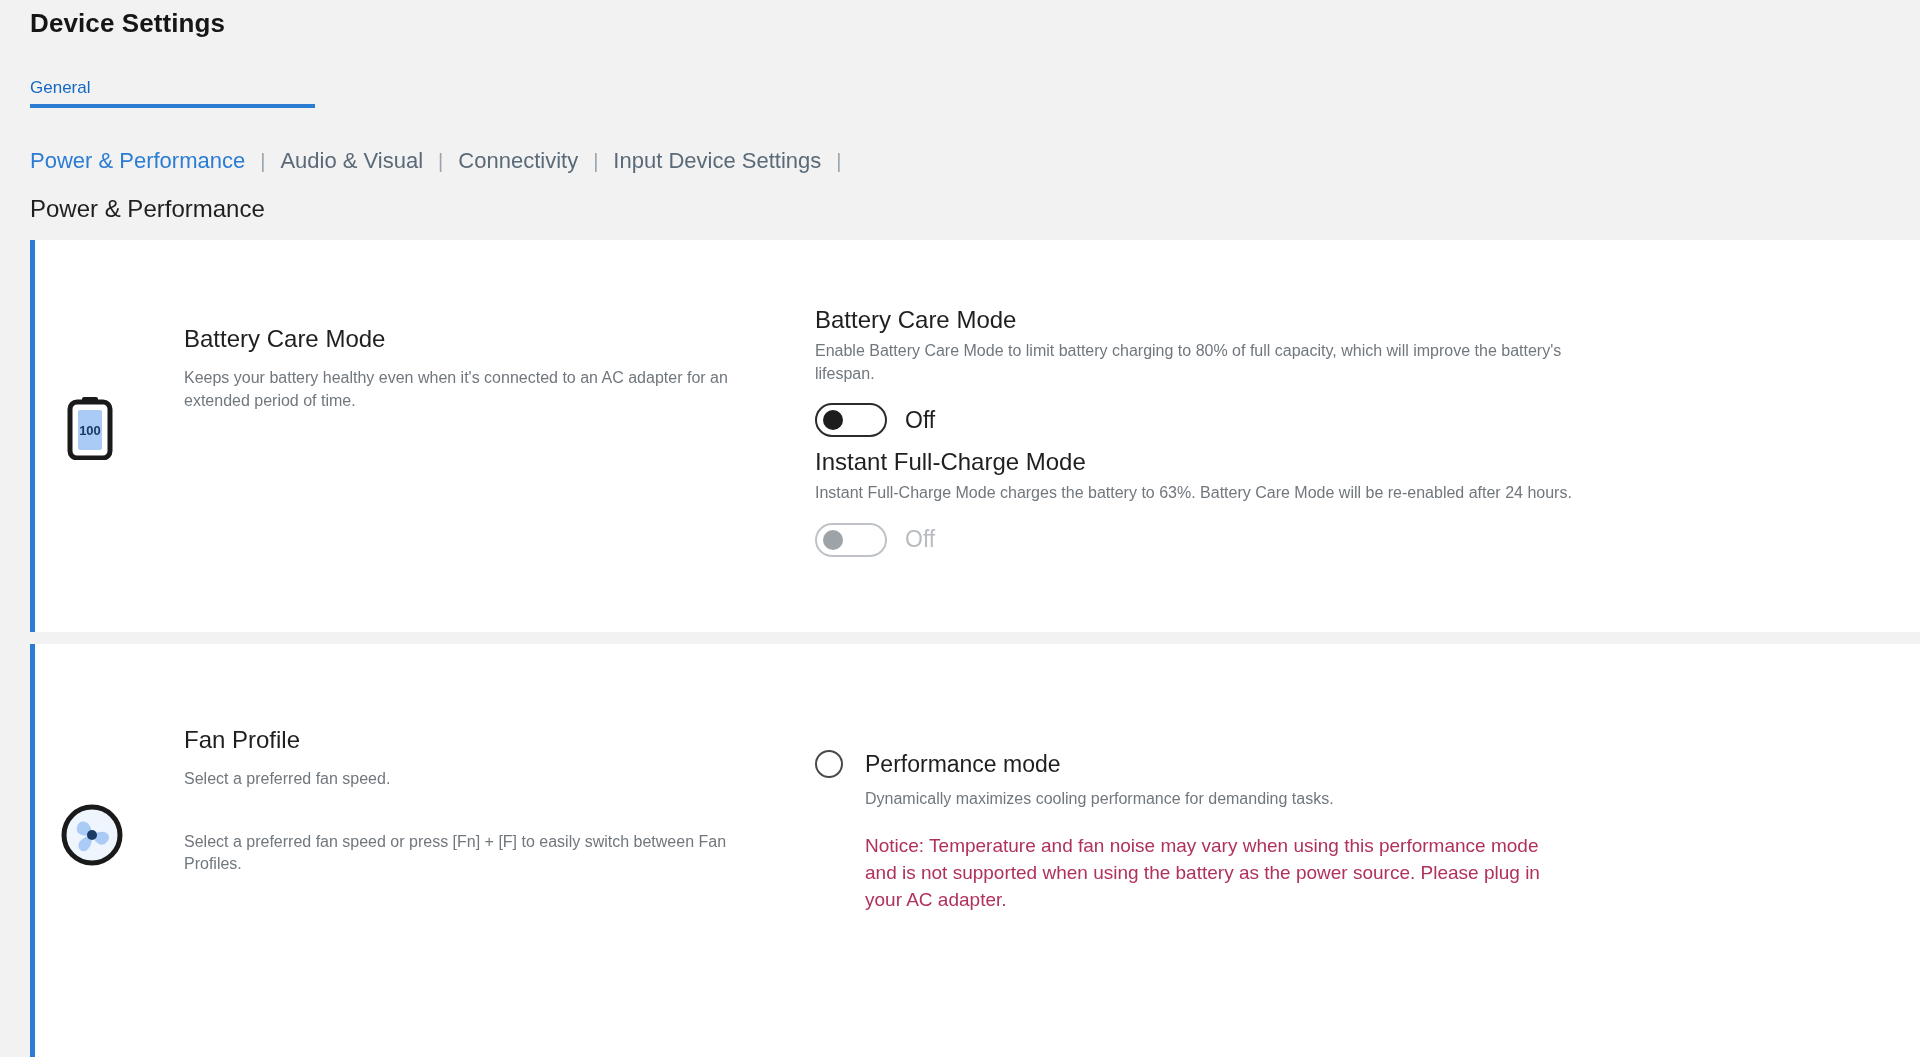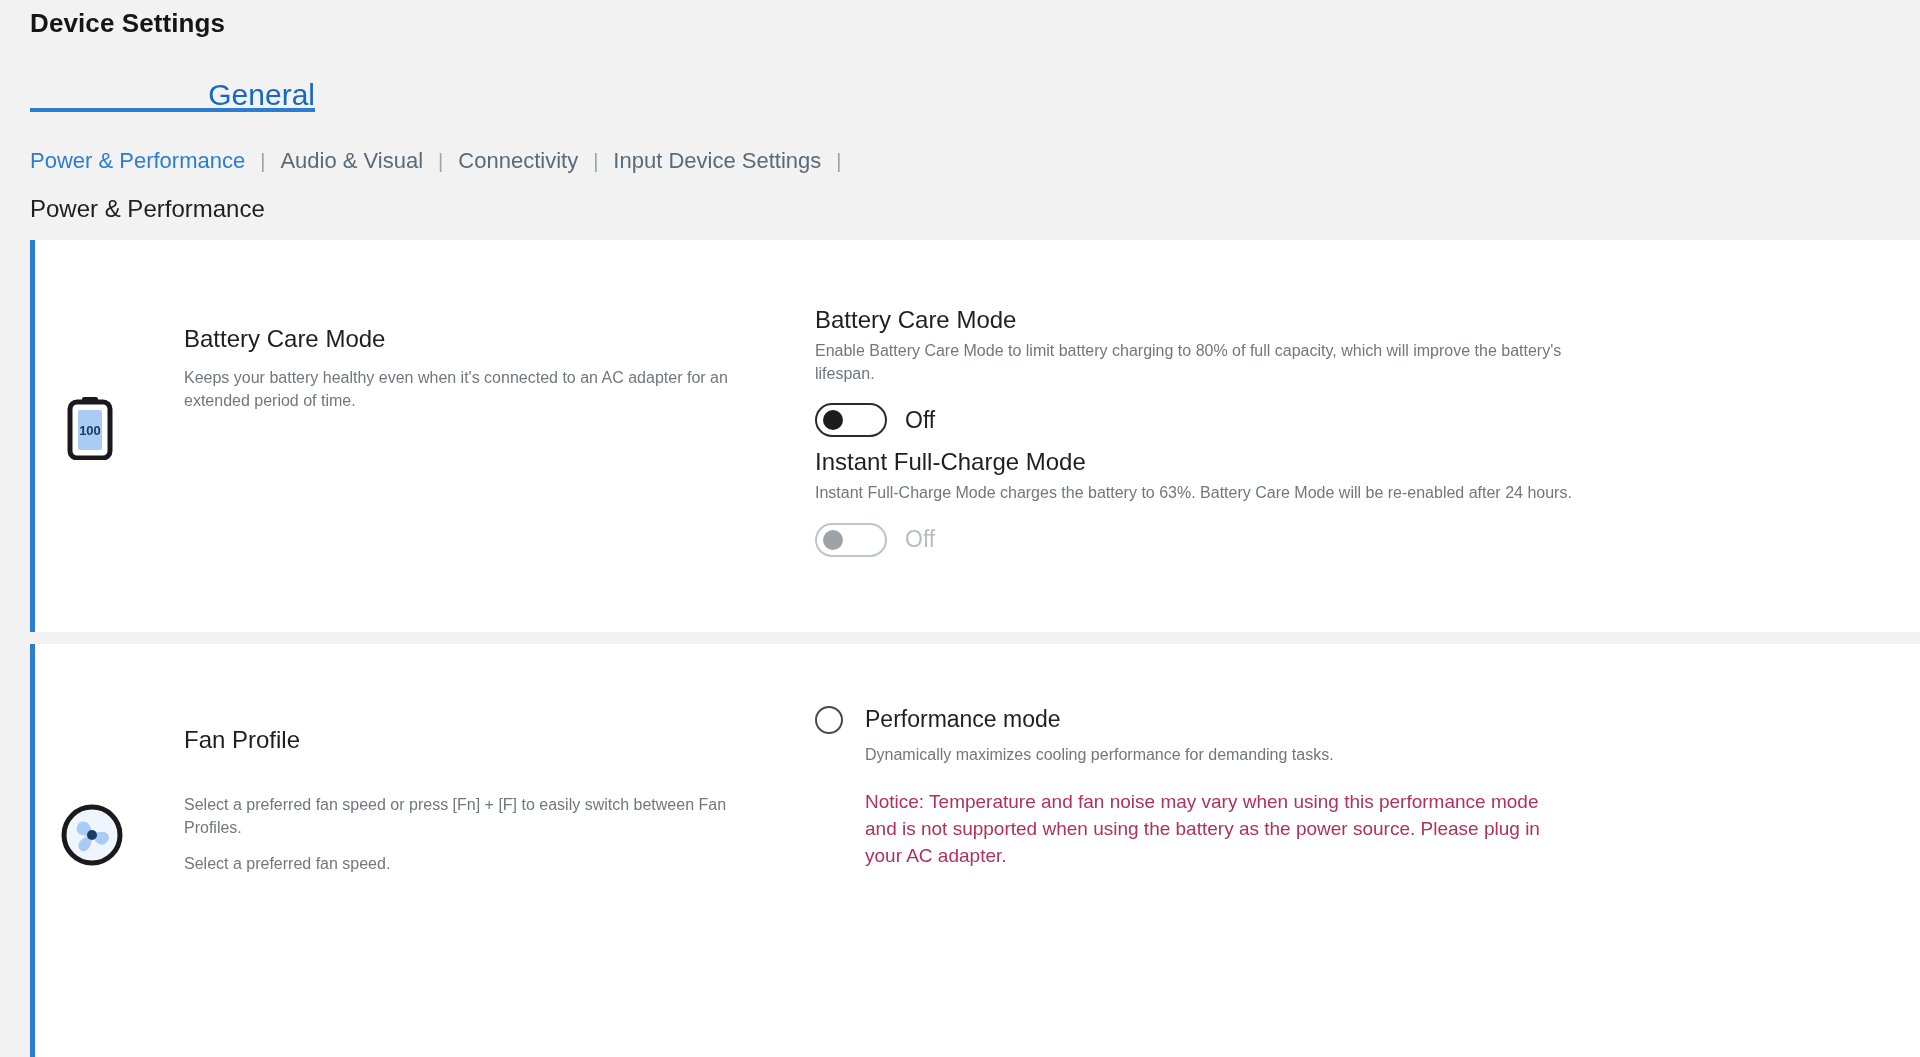--- a/index.html
+++ b/index.html
@@ -50,23 +50,24 @@
     top: 78px;
     left: 0;
     width: 1920px;
     height: 48px;
   }
   .primary-tab {
     position: absolute;
     left: 30px;
     top: 0;
     width: 285px;
-    text-align: right;
-    font-size: 30px;
+    text-align: left;
+    font-size: 17px;
     color: #1668c1;
+    padding-bottom: 10px;
     cursor: pointer;
   }
   .primary-tab .underline {
     position: absolute;
     left: 0;
     bottom: 0;
     width: 285px;
     height: 4px;
     background: #2b7cd3;
   }
@@ -210,20 +211,22 @@
   .toggle-label {
     font-size: 23px;
     color: #1f1f1f;
     margin-left: 18px;
   }
   .toggle-label.disabled { color: #b8bcc0; }
 
   
   .radio-row {
     display: flex;
+    align-items: center;
+    margin-top: 44px;
   }
   .radio {
     width: 28px;
     height: 28px;
     border: 2px solid #4a4a4a;
     border-radius: 50%;
     background: #ffffff;
     flex: 0 0 auto;
     cursor: pointer;
   }
@@ -336,22 +339,22 @@
             <path d="M33 33 C46 25, 55 34, 47 41 C41 46, 35 39, 33 33 Z" fill="#a9cbf5"></path>
             <path d="M33 33 C34 47, 24 54, 20 46 C17 39, 27 34, 33 33 Z" fill="#a9cbf5"></path>
             <circle cx="33" cy="33" r="5" fill="#1c3c66"></circle>
           </svg>
         </span>
       </div>
 
       <div class="card-left-col">
         <div class="abs" style="top:82px; left:4px; width:610px;">
           <div class="feat-title">Fan Profile</div>
+          <div class="feat-desc">Select a preferred fan speed.</div>
           <div class="feat-desc second">Select a preferred fan speed or press [Fn] + [F]  to easily switch between Fan Profiles.</div>
-          <div class="feat-desc">Select a preferred fan speed.</div>
         </div>
       </div>
 
       <div class="card-right-col">
 
         <div class="abs" style="top:62px; left:0px; width:1000px;">
           <div class="radio-row">
             <span class="radio"></span>
             <span class="radio-label">Performance mode</span>
           </div>

